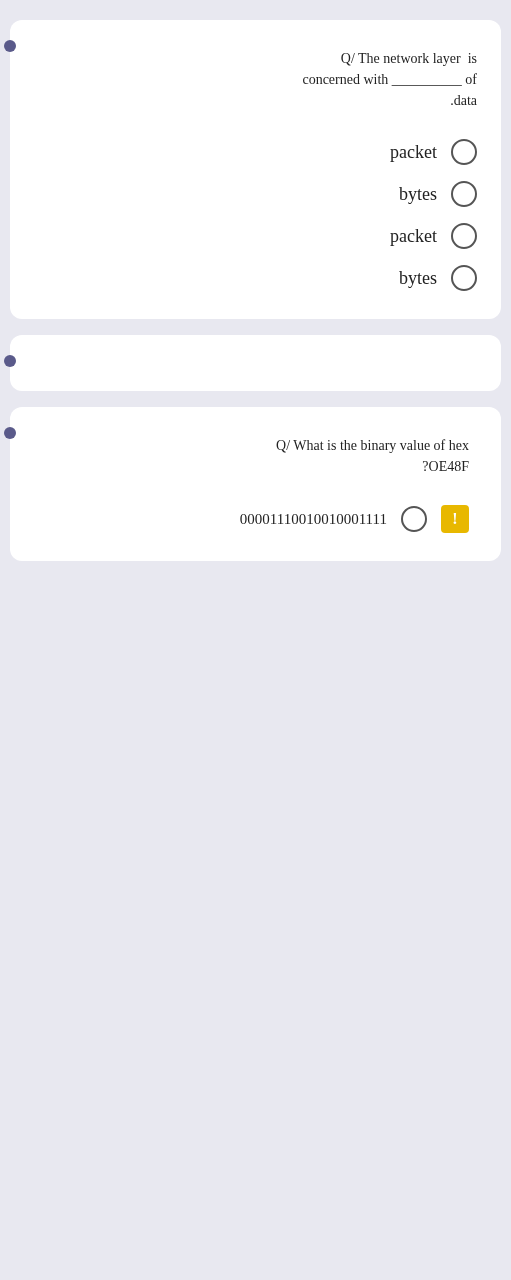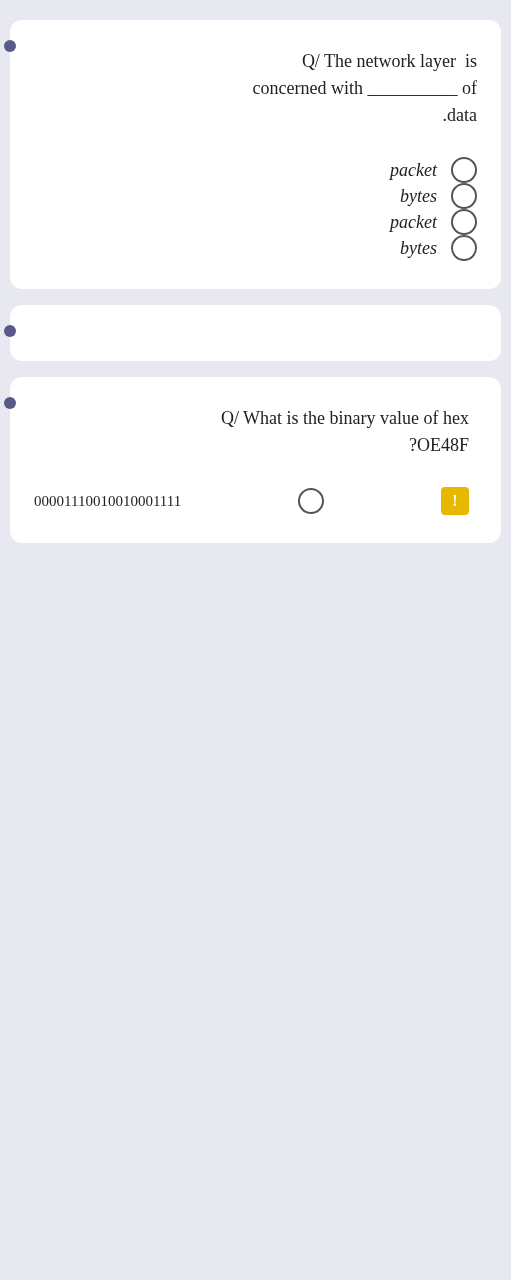--- a/index.html
+++ b/index.html
@@ -33,31 +33,31 @@
       left: -6px;
       top: 20px;
       width: 12px;
       height: 12px;
       background-color: #5a5a8a;
       border-radius: 50%;
     }
 
     .question-text {
       text-align: right;
-      font-size: 18px;
+      font-size: 14px;
       color: #222222;
       line-height: 1.5;
       margin-bottom: 28px;
     }
 
     .options-list {
       display: flex;
       flex-direction: column;
+      gap: 16px;
       align-items: flex-end;
-      font-style: italic;
     }
 
     .option-item {
       display: flex;
       align-items: center;
       gap: 14px;
       cursor: pointer;
     }
 
     .option-label {
@@ -78,21 +78,21 @@
       background-color: #ffffff;
       border-radius: 12px;
       width: 100%;
       padding: 28px 32px 28px 24px;
       position: relative;
     }
 
     .answer-row {
       display: flex;
       align-items: center;
-      justify-content: space-between;
+      justify-content: flex-end;
       gap: 14px;
       margin-top: 10px;
     }
 
     .answer-text {
       font-size: 15px;
       color: #222222;
     }
 
     .alert-icon {

